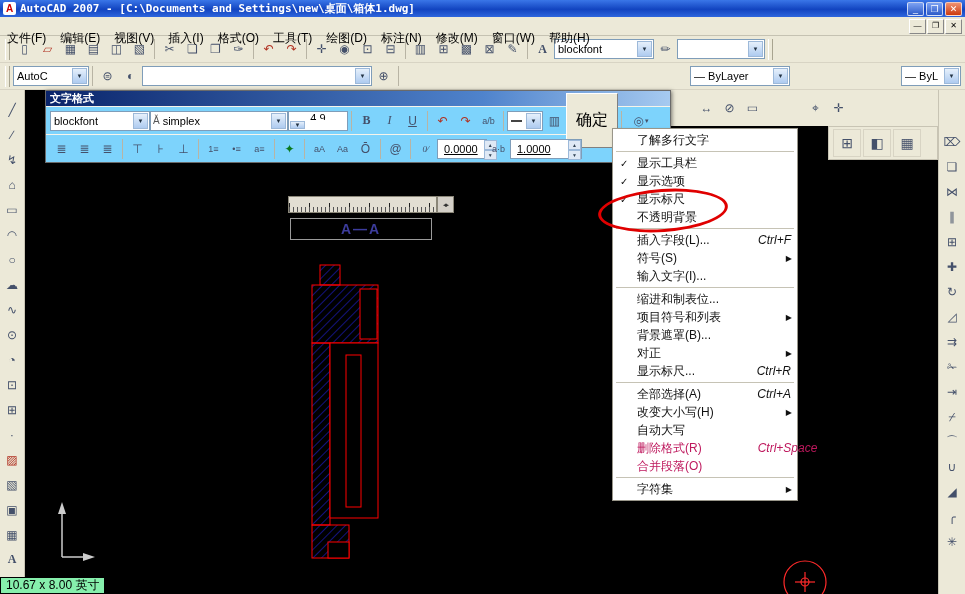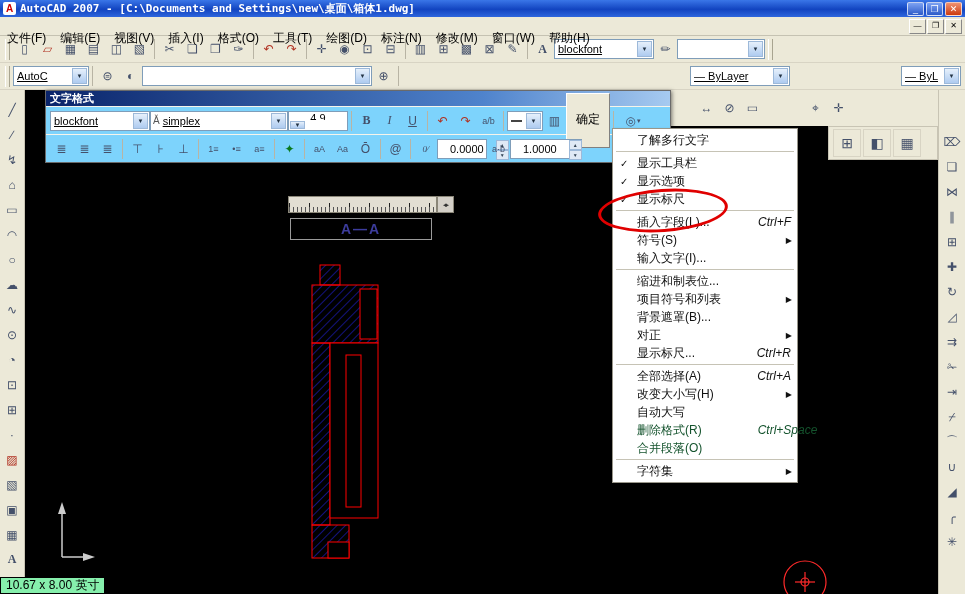--- a/index.html
+++ b/index.html
@@ -36,33 +36,33 @@
   #tb-row2{top:63px}
   .tb-btn{width:21px;height:21px;display:flex;align-items:center;justify-content:center;
     font-size:12px;color:#44506a;flex:0 0 auto;border:1px solid transparent;}
   .tb-sep{width:1px;height:20px;background:#b8b4a4;margin:0 3px;flex:0 0 auto;}
   .tb-grip{width:3px;height:21px;border-left:1px solid #fff;border-right:1px solid #a8a490;
     margin:0 3px;flex:0 0 auto;}
   .tb-space{flex:0 0 auto;height:1px;}
   .combo{height:20px;background:#fff;border:1px solid #7f9db9;display:flex;align-items:center;
     font-size:11px;box-sizing:border-box;flex:0 0 auto;overflow:hidden;}
   .combo-icon{padding-left:2px;color:#555;font-size:10px;flex:0 0 auto;}
-  .combo-text{flex:1;padding:0 3px;white-space:nowrap;overflow:hidden;text-decoration:underline;}
+  .combo-text{flex:1;padding:0 3px;white-space:nowrap;overflow:hidden;}
   .combo-arrow{width:15px;align-self:stretch;margin:1px;background:linear-gradient(#e6f0fb,#aecbf0);
     border:1px solid #9db9d9;font-size:6px;color:#234;display:flex;align-items:center;
     justify-content:center;box-sizing:border-box;flex:0 0 auto;}
   .swatch{flex:1;margin:3px;border:1px solid #444;}
   .spinner{height:20px;background:#fff;border:1px solid #7f9db9;display:flex;font-size:11px;
     box-sizing:border-box;flex:0 0 auto;}
-  .spin-val{flex:1;padding:0 12px;line-height:18px;}
+  .spin-val{flex:1;padding:0 6px;line-height:18px;text-decoration:underline;}
   .spin-btns{width:13px;display:flex;flex-direction:column;flex:0 0 auto;}
   .spin-btns span{flex:1;font-size:5px;line-height:8px;text-align:center;
     background:#dfe9f5;border:1px solid #9db9d9;color:#345;}
   .push-btn{height:21px;padding:16px 9px;background:#ece9d8;border:1px solid;
-    border-color:#fff #808080 #808080 #fff;font-size:12px;line-height:19px;flex:0 0 auto;}
+    border-color:#fff #808080 #808080 #fff;font-size:16px;line-height:19px;flex:0 0 auto;}
   .opt-arrow{font-size:7px;margin-left:1px;}
   .g-bold{font-weight:bold;font-family:"Liberation Serif",serif;}
   .g-italic{font-style:italic;font-family:"Liberation Serif",serif;}
   .g-underline{text-decoration:underline;}
   .g-green{color:#0a7a1e;}
   .g-tiny{font-size:9px;letter-spacing:0;}
   .g-red{color:#b03020;}
 
   
   .vert-toolbar{position:absolute;top:90px;bottom:0;background:#ece9d8;display:flex;
@@ -102,21 +102,21 @@
 
   
   #ctx-menu{position:absolute;left:612px;top:128px;width:186px;background:#fff;
     border:1px solid #99968a;box-shadow:2px 2px 3px rgba(0,0,0,.45);padding:2px 0;
     z-index:5;box-sizing:border-box;}
   .ctx-item{height:18px;display:flex;align-items:center;padding:0 6px 0 24px;font-size:12px;
     position:relative;color:#111;white-space:nowrap;}
   .ctx-check{position:absolute;left:7px;font-size:10px;}
   .ctx-shortcut{margin-left:auto;padding-left:8px;font-style:italic;}
   .ctx-sub{position:absolute;right:5px;font-size:8px;}
-  .ctx-item.disabled{color:#14532d;gap:48px;}
+  .ctx-item.disabled{color:#be185d;gap:48px;}
   .ctx-sep{height:1px;background:#c6c3b5;margin:2px 3px;}
 
   
   #annotation{position:absolute;left:598px;top:189px;width:124px;height:37px;
     border:3px solid #e00000;border-radius:50%;transform:rotate(-4deg);z-index:7;}
   #status-tip{position:absolute;left:0;top:577px;height:17px;background:#86efac;
     border:1px solid #000;font-size:12px;line-height:15px;padding:0 5px;z-index:6;
     box-sizing:border-box;}
 </style>
 </head>
@@ -406,20 +406,23 @@
           <div class="ctx-label">显示工具栏</div>
         </div>
         <div class="ctx-item">
           <div class="ctx-check">✓</div>
           <div class="ctx-label">显示选项</div>
         </div>
         <div class="ctx-item">
           <div class="ctx-check">✓</div>
           <div class="ctx-label">显示标尺</div>
         </div>
+        <div class="ctx-item">
+          <div class="ctx-label">不透明背景</div>
+        </div>
         <div class="ctx-sep"></div>
         <div class="ctx-item">
           <div class="ctx-label">插入字段(L)...</div>
           <div class="ctx-shortcut">Ctrl+F</div>
         </div>
         <div class="ctx-item">
           <div class="ctx-label">符号(S)</div>
           <div class="ctx-sub">▶</div>
         </div>
         <div class="ctx-item">

